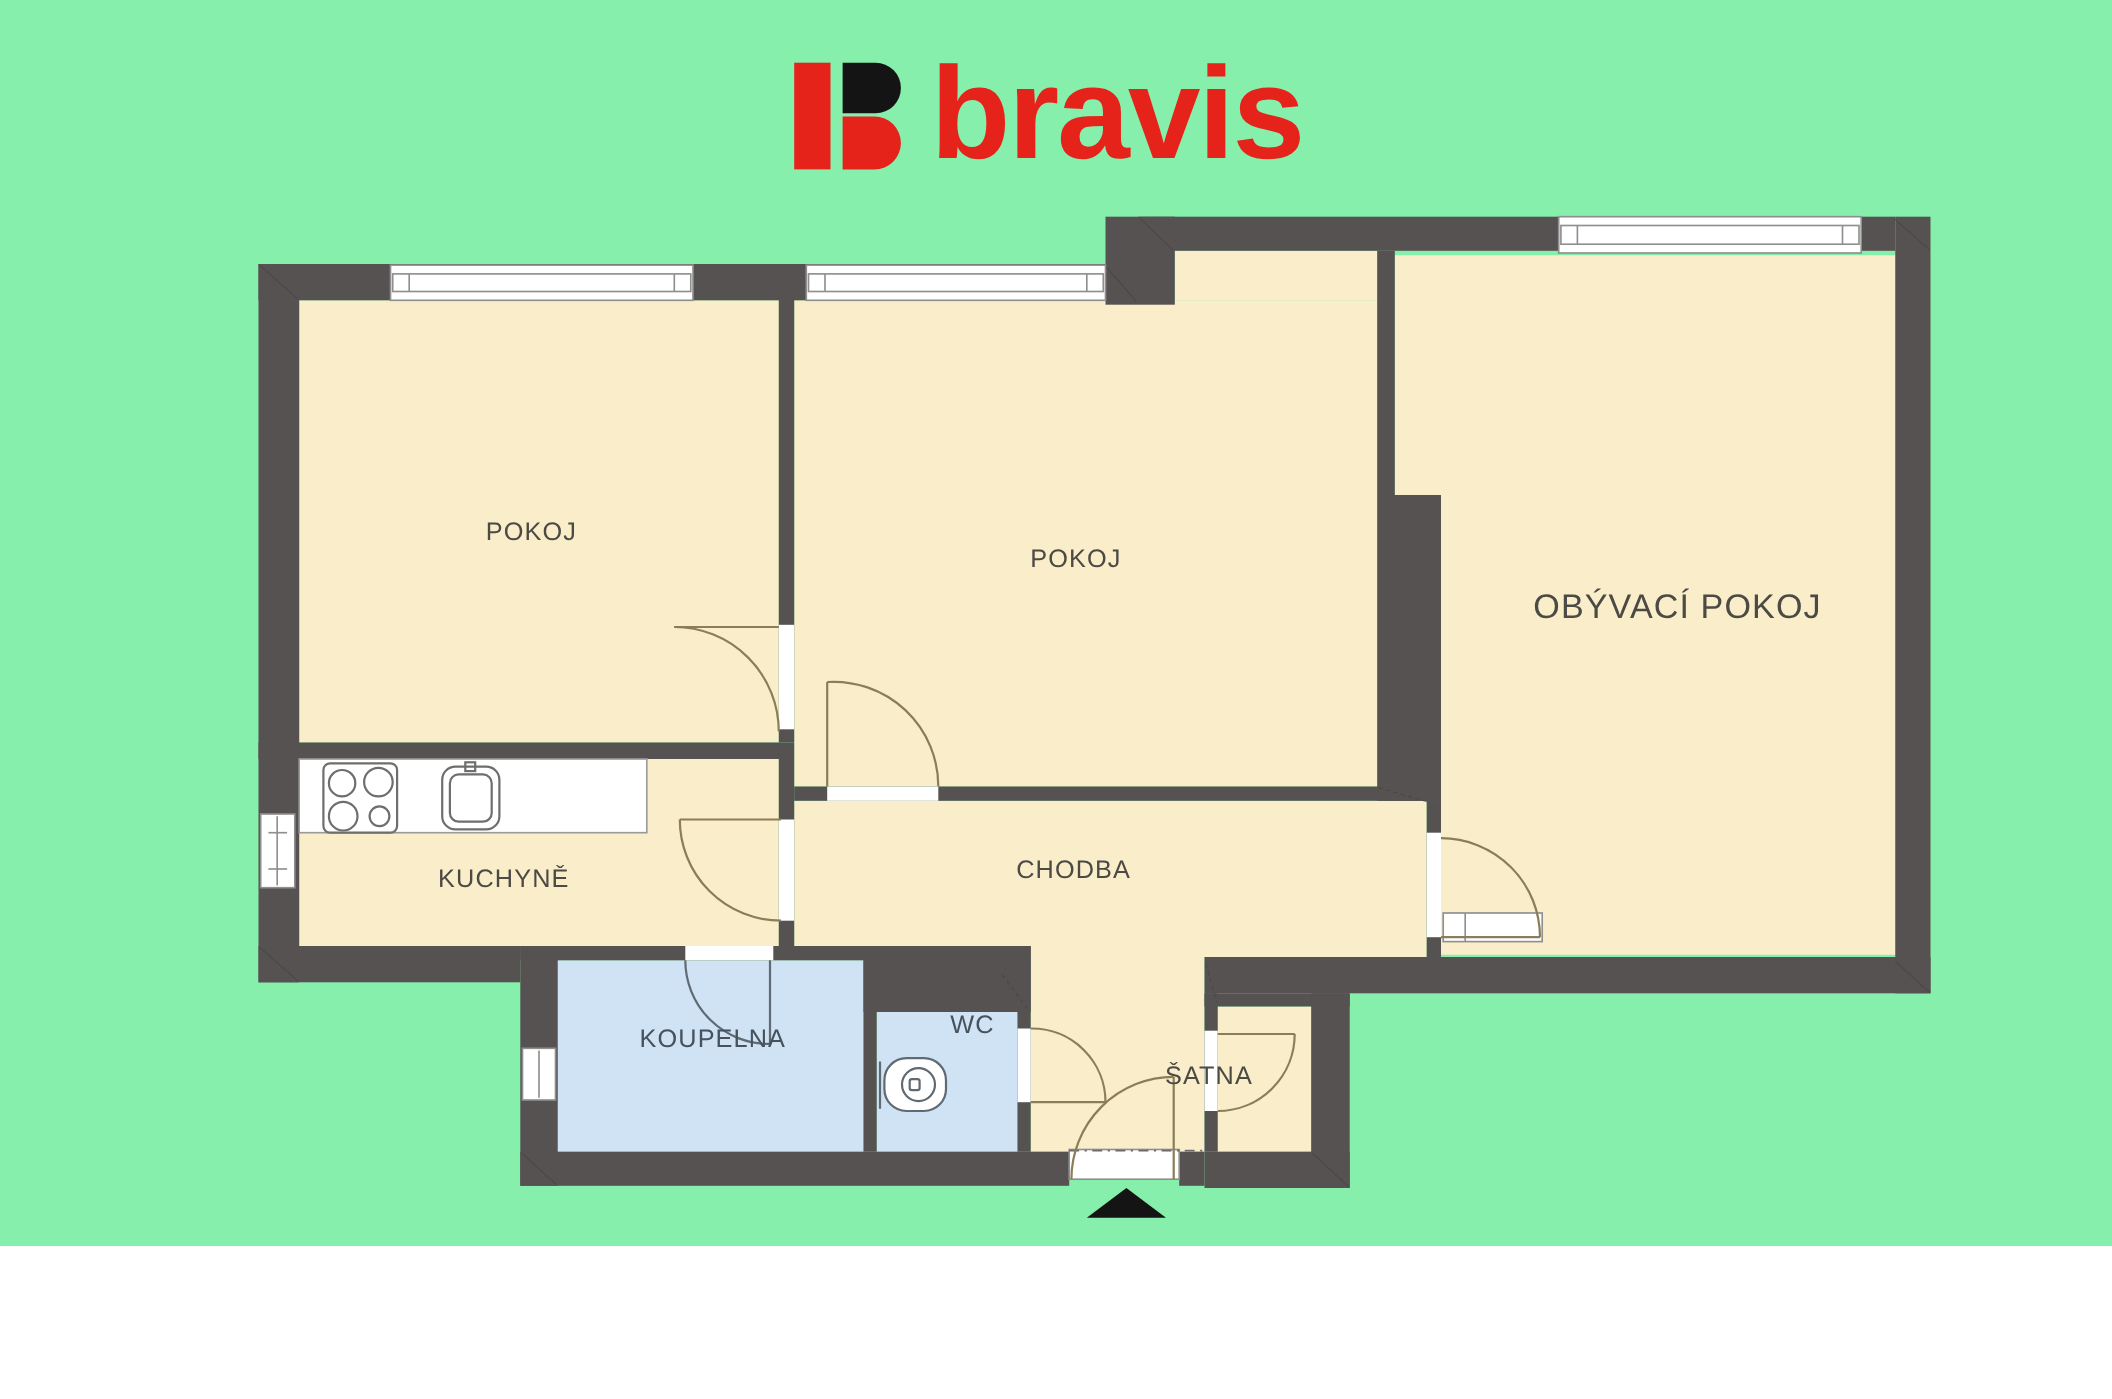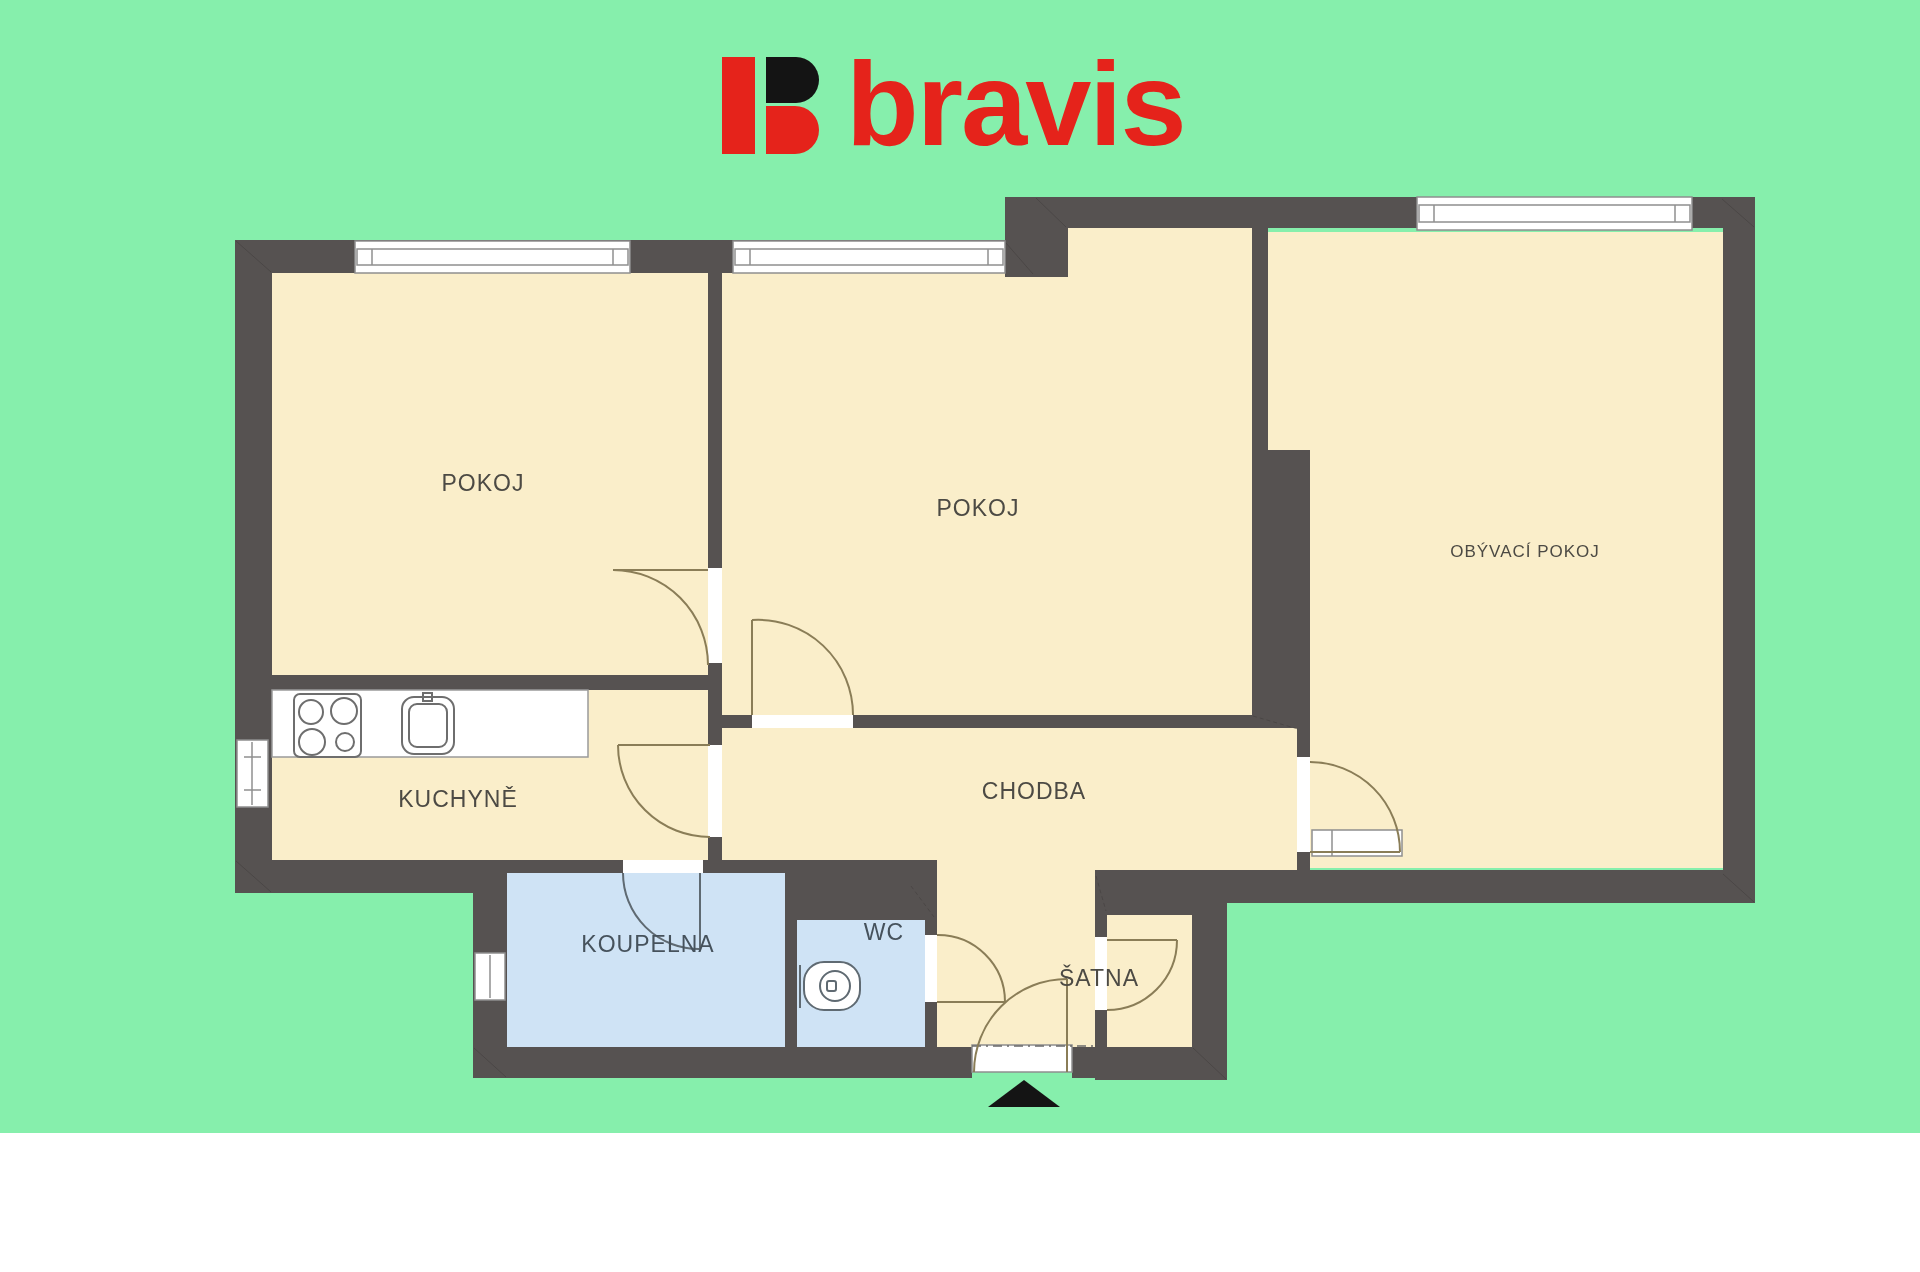--- a/index.html
+++ b/index.html
@@ -12,21 +12,21 @@
               border-radius:0 28px 28px 0;}
   .logo-b-bot{position:absolute;left:766px;top:106px;width:53px;height:48px;background:#e5231b;
               border-radius:0 28px 28px 0;}
   .logo-text{position:absolute;left:846px;top:44px;color:#e5231b;font-weight:bold;
              font-size:119px;line-height:1;letter-spacing:-2px;}
   
   #plan-svg{position:absolute;left:0;top:0;}
   .room-label{position:absolute;transform:translate(-50%,-50%);color:#4c4a44;font-weight:normal;
               font-size:23px;letter-spacing:1px;white-space:nowrap;}
   .wet-label{color:#46525c;}
-  .big-label{font-size:17px;}
+  .big-label{font-size:31px;}
   
   #caption{position:absolute;left:235px;top:1127px;color:#4f4f4f;font-size:26px;}
   #caption sup{font-size:17px;}
 </style>
 </head>
 <body>
 
 <div id="stage">
 
   <div id="logo">
@@ -200,19 +200,19 @@
       <rect x="827" y="981" width="9" height="10" rx="2" fill="none"></rect>
     </g>
 
     <polygon points="1024,1080 988,1107 1060,1107" fill="#141414"></polygon>
   </svg>
 
   <div class="room-label" style="left:483px;top:483px">POKOJ</div>
   <div class="room-label" style="left:978px;top:508px">POKOJ</div>
   <div class="room-label big-label" style="left:1525px;top:552px">OBÝVACÍ POKOJ</div>
   <div class="room-label" style="left:458px;top:799px">KUCHYNĚ</div>
-  <div class="room-label" style="left:1034px;top:791px">CHODBA</div>
+  <div class="room-label" style="left:976px;top:791px">CHODBA</div>
   <div class="room-label wet-label" style="left:648px;top:944px">KOUPELNA</div>
   <div class="room-label wet-label" style="left:884px;top:932px">WC</div>
   <div class="room-label" style="left:1099px;top:978px">ŠATNA</div>
 
 
 </div>
 
 </body></html>

